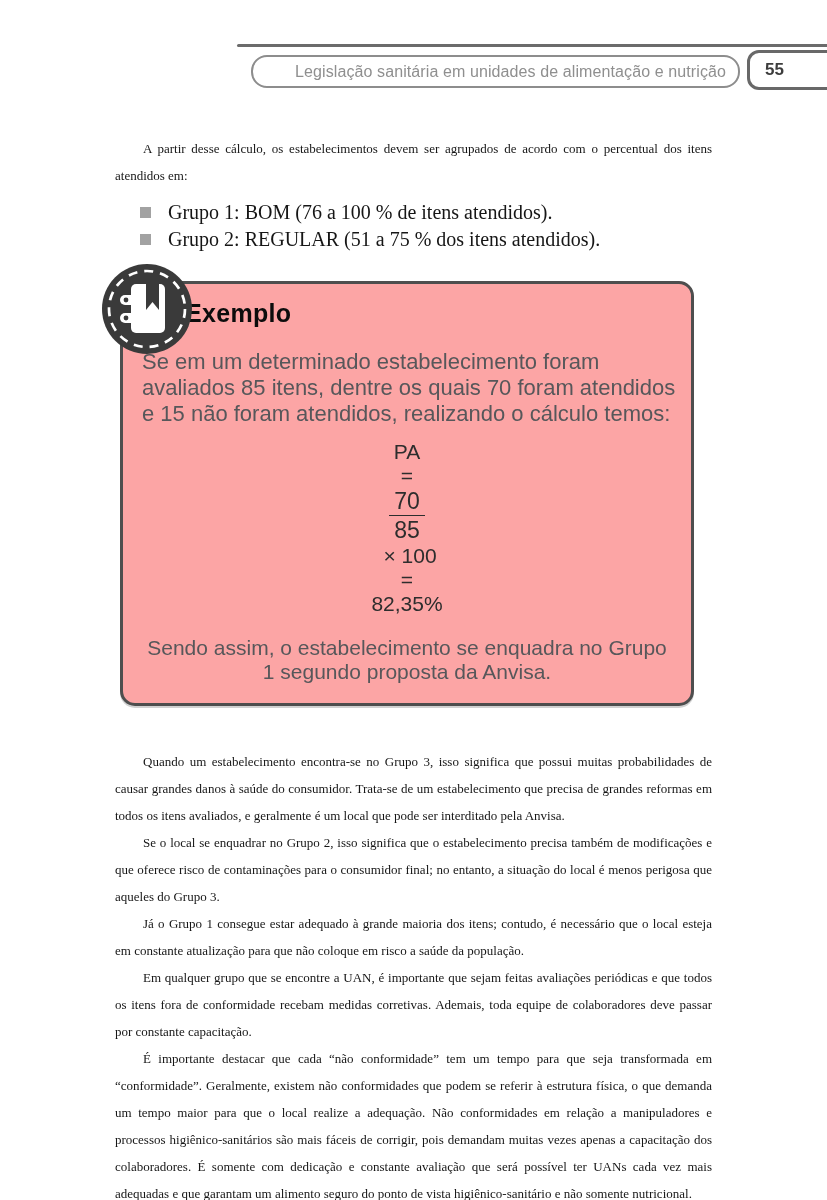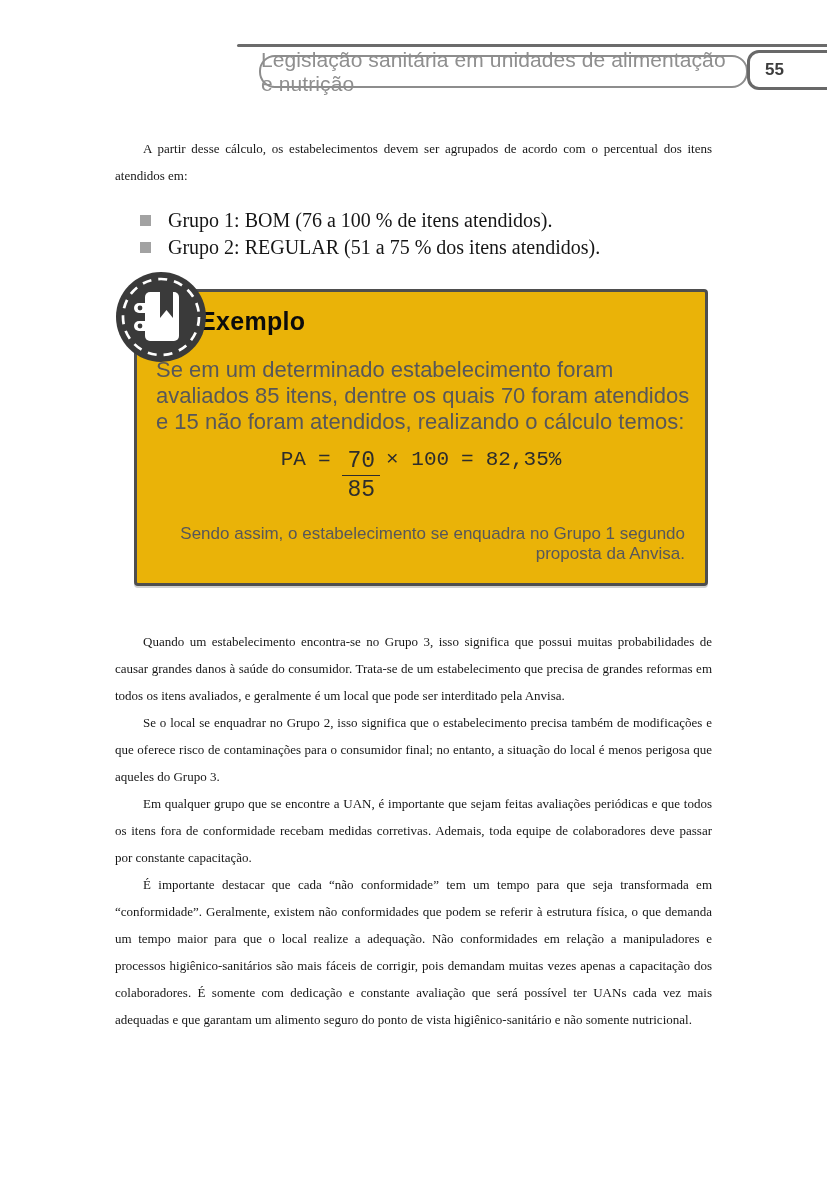--- a/index.html
+++ b/index.html
@@ -14,87 +14,86 @@
   .header-rule{
     position:absolute;left:237px;top:44px;right:0;height:3px;
     background:#6b6b6b;border-radius:2px 0 0 2px;
   }
   .header-title-box{
     position:absolute;left:251px;top:55px;width:489px;height:33px;
     border:2px solid #8d8d8d;border-radius:16px;
     display:flex;align-items:center;justify-content:flex-end;
     padding-right:12px;box-sizing:border-box;
     font-family:"Liberation Sans", sans-serif;
-    font-size:21px;color:#8f8f8f;letter-spacing:0.1px;
+    font-size:16px;color:#8f8f8f;letter-spacing:0.1px;
     background:#fff;
-    margin-left:8px;
   }
   .page-number-box{
     position:absolute;left:747px;top:50px;width:110px;height:40px;
     border:3px solid #686868;border-radius:12px;
     display:flex;align-items:center;
     padding-left:15px;box-sizing:border-box;
     font-family:"Liberation Sans", sans-serif;
     font-weight:bold;font-size:17px;color:#3d3d3d;
     background:#fff;
   }
   
   .content{position:absolute;left:115px;top:135px;width:597px;}
   p.body-par{
     margin:0;font-size:13px;line-height:27px;color:#161616;
     text-align:justify;text-indent:28px;
   }
   
-  .group-list{margin-top:18px;}
+  .group-list{margin-top:10px;}
   .list-item{display:flex;align-items:flex-start;line-height:27px;}
   .bullet{
     width:11px;height:11px;background:#a2a2a2;flex:0 0 11px;
     margin:8px 17px 0 25px;
   }
   .li-text{font-size:20px;color:#161616;}
   
   .example-box{
     position:relative;
-    margin-top:28px;margin-left:19px;width:574px;
-    background:#eab308;
-    border:3px solid #4e4e4e;border-radius:4px;
+    margin-top:28px;margin-left:5px;width:574px;
+    background:#fca5a5;
+    border:3px solid #4e4e4e;border-radius:15px;
     box-shadow:0 2px 0 rgba(70,70,70,0.25);
     box-sizing:border-box;
     font-family:"Liberation Sans", sans-serif;
   }
   .example-icon{
     position:absolute;left:-22px;top:-21px;width:92px;height:92px;
   }
   .example-title{
     padding:15px 0 0 62px;
     font-size:25px;font-weight:800;color:#0c0c0c;letter-spacing:0.3px;
     font-family:"Liberation Sans", sans-serif;
   }
   .example-intro{
     margin-top:21px;padding:0 14px 0 19px;
     font-size:22px;line-height:26px;color:#57575a;
   }
   .example-formula{
     margin-top:13px;
-    display:flex;justify-content:center;align-items:flex-start;
-    font-family:Liberation Mono, monospace;
-    font-size:21px;color:#2d2d2d;
+    display:flex;justify-content:center;align-items:center;
+    font-family:Liberation Sans, sans-serif;
+    font-size:21px;color:#2d2d2d;flex-direction:column;
   }
   .example-formula .eq{margin:0 12px;}
   .frac{
     display:inline-flex;flex-direction:column;align-items:center;
     font-size:23px;line-height:1.15;
   }
   .frac .num{border-bottom:1.6px solid #2d2d2d;padding:0 5px 1px;}
   .frac .den{padding-top:1px;}
   .mult{margin-left:6px;}
   .example-conclusion{
     margin-top:20px;padding:0 20px 19px;
-    text-align:right;
-    font-size:17px;color:#57575a;
+    text-align:center;
+    font-size:21px;color:#57575a;
   }
   .paragraphs{margin-top:42px;}
 </style>
 </head>
 <body>
 
 <div class="header-rule"></div>
 <div class="header-title-box">
   <span>Legislação sanitária em unidades de alimentação e nutrição</span>
 </div>
@@ -142,17 +141,18 @@
       <span class="mult">× 100</span>
       <span class="eq">=</span>
       <span>82,35%</span>
     </div>
     <div class="example-conclusion">Sendo assim, o estabelecimento se enquadra no Grupo 1 segundo proposta da Anvisa.</div>
   </div>
 
   <div class="paragraphs">
     <p class="body-par">Quando um estabelecimento encontra-se no Grupo 3, isso significa que possui muitas probabilidades de causar grandes danos à saúde do consumidor. Trata-se de um estabelecimento que precisa de grandes reformas em todos os itens avaliados, e geralmente é um local que pode ser interditado pela Anvisa.</p>
     <p class="body-par">Se o local se enquadrar no Grupo 2, isso significa que o estabelecimento precisa também de modificações e que oferece risco de contaminações para o consumidor final; no entanto, a situação do local é menos perigosa que aqueles do Grupo 3.</p>
+    <p class="body-par">Já o Grupo 1 consegue estar adequado à grande maioria dos itens; contudo, é necessário que o local esteja em constante atualização para que não coloque em risco a saúde da população.</p>
     <p class="body-par">Em qualquer grupo que se encontre a UAN, é importante que sejam feitas avaliações periódicas e que todos os itens fora de conformidade recebam medidas corretivas. Ademais, toda equipe de colaboradores deve passar por constante capacitação.</p>
     <p class="body-par">É importante destacar que cada “não conformidade” tem um tempo para que seja transformada em “conformidade”. Geralmente, existem não conformidades que podem se referir à estrutura física, o que demanda um tempo maior para que o local realize a adequação. Não conformidades em relação a manipuladores e processos higiênico-sanitários são mais fáceis de corrigir, pois demandam muitas vezes apenas a capacitação dos colaboradores. É somente com dedicação e constante avaliação que será possível ter UANs cada vez mais adequadas e que garantam um alimento seguro do ponto de vista higiênico-sanitário e não somente nutricional.</p>
   </div>
 
 </div>
 
 </body></html>

